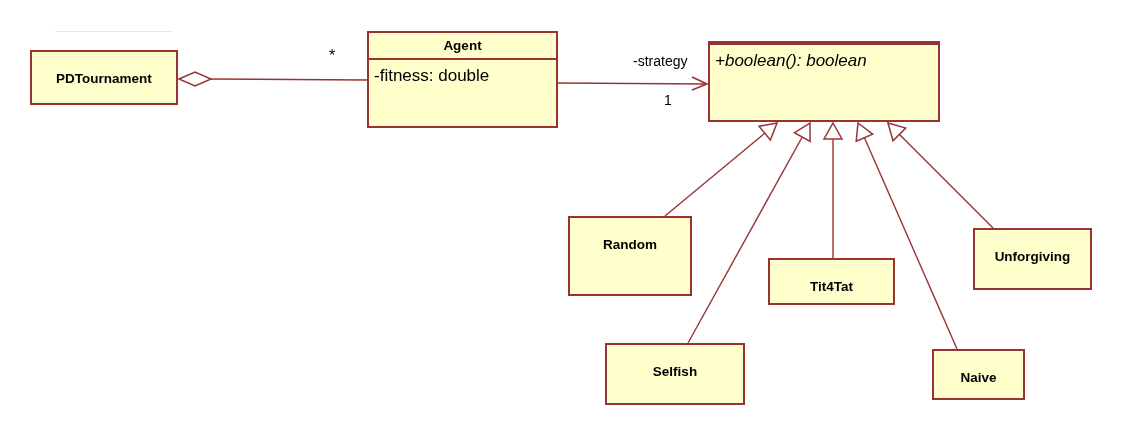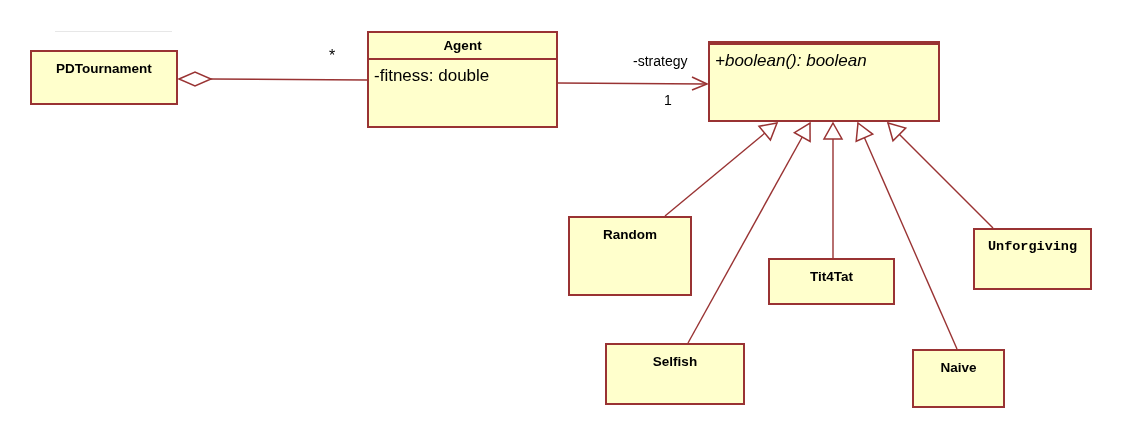--- a/index.html
+++ b/index.html
@@ -33,21 +33,21 @@
   }
   .uml-compartment {
     border-top: 2px solid #993333;
     font-size: 17px;
     padding: 6px 5px 9px 5px;
     white-space: nowrap;
     overflow: hidden;
   }
   .abstract .uml-title { font-style: italic; }
   .abstract .uml-compartment { font-style: italic; }
-  .simple-title { padding-top: 9px; }
+  .simple-title { padding-top: 19px; }
   .edge-label {
     position: absolute;
     font-size: 14px;
     color: #000000;
     white-space: nowrap;
   }
   .faint-line {
     position: absolute;
     height: 1px;
     background: #e7e7e7;
@@ -99,25 +99,25 @@
   </div>
 
   <div class="uml-class" style="left:605px; top:343px; width:140px; height:62px;">
     <div class="uml-title simple-title">Selfish</div>
   </div>
 
   <div class="uml-class" style="left:768px; top:258px; width:127px; height:47px;">
     <div class="uml-title simple-title">Tit4Tat</div>
   </div>
 
-  <div class="uml-class" style="left:912px; top:349px; width:93px; height:59px;">
+  <div class="uml-class" style="left:932px; top:349px; width:93px; height:51px;">
     <div class="uml-title simple-title">Naive</div>
   </div>
 
-  <div class="uml-class" style="left:973px; top:228px; width:119px; height:62px;font-family:Liberation Mono, monospace;">
+  <div class="uml-class" style="left:973px; top:228px; width:119px; height:62px;">
     <div class="uml-title simple-title">Unforgiving</div>
   </div>
 
   <span class="edge-label" style="left:322px; top:47px; width:20px; text-align:center; font-size:16px;">*</span>
 
   <span class="edge-label" style="left:633px; top:53px;">-strategy</span>
 
   <span class="edge-label" style="left:660px; top:92px; width:16px; text-align:center;">1</span>
 
 </div>

